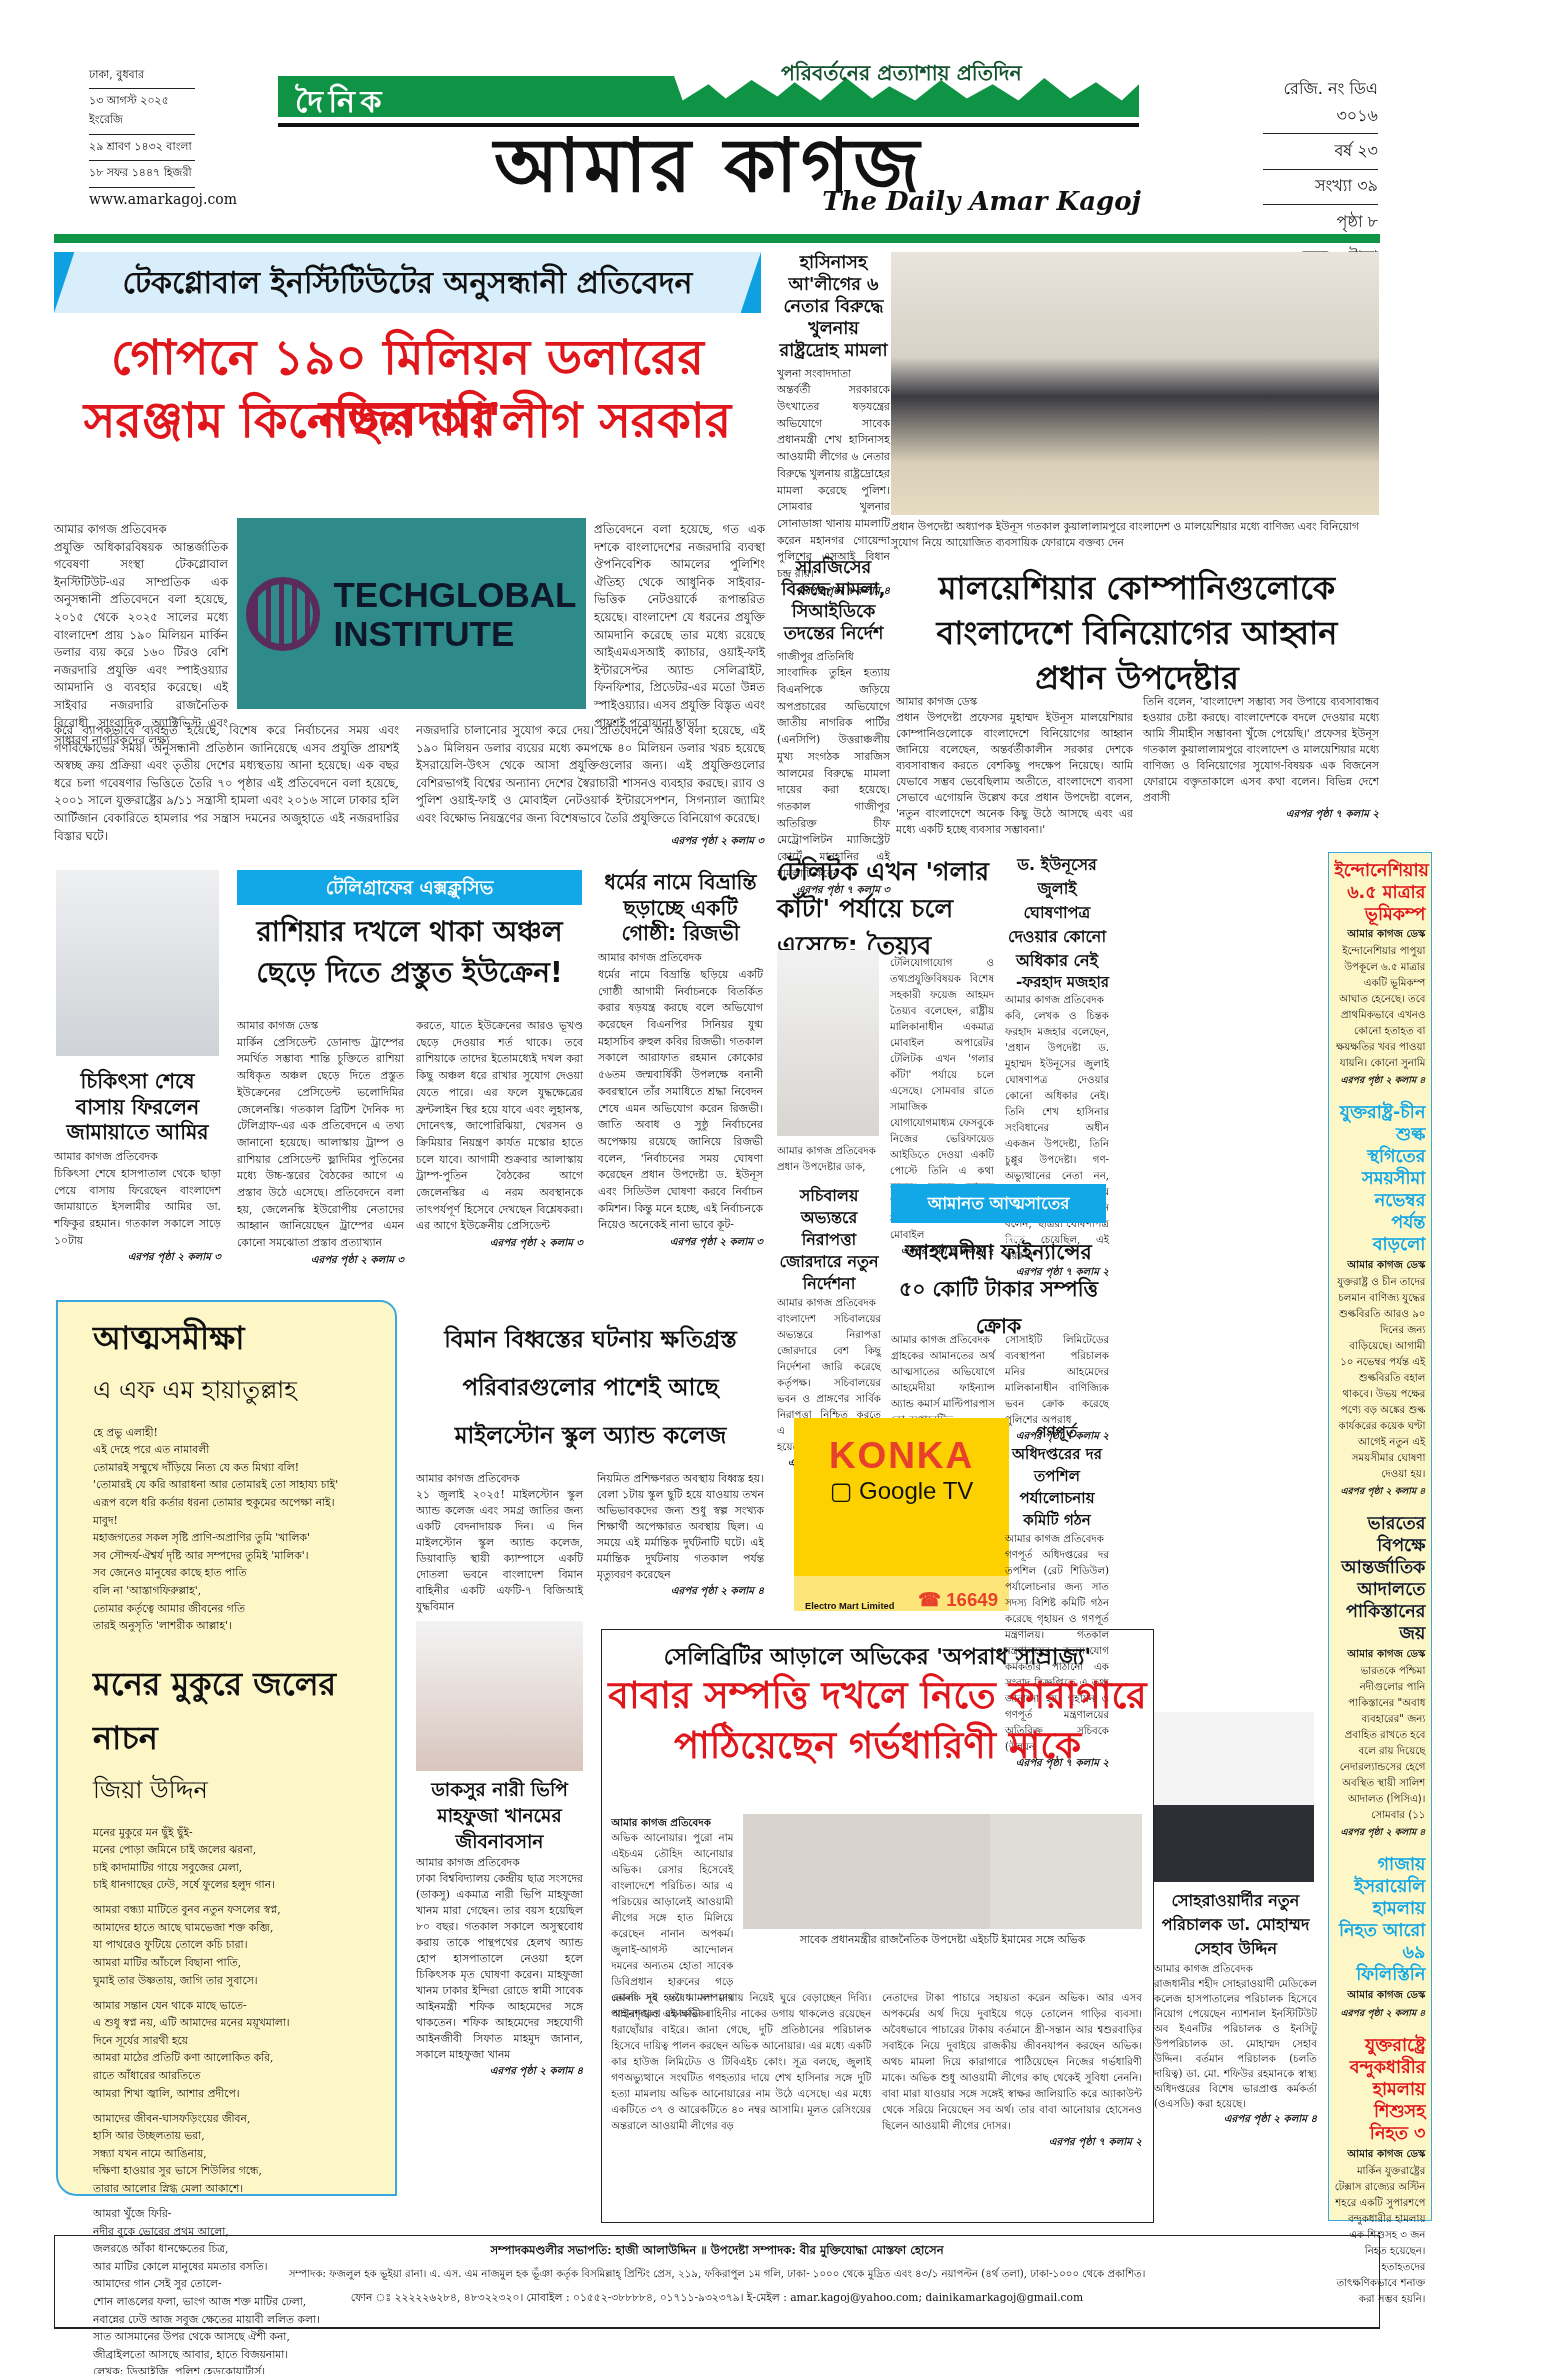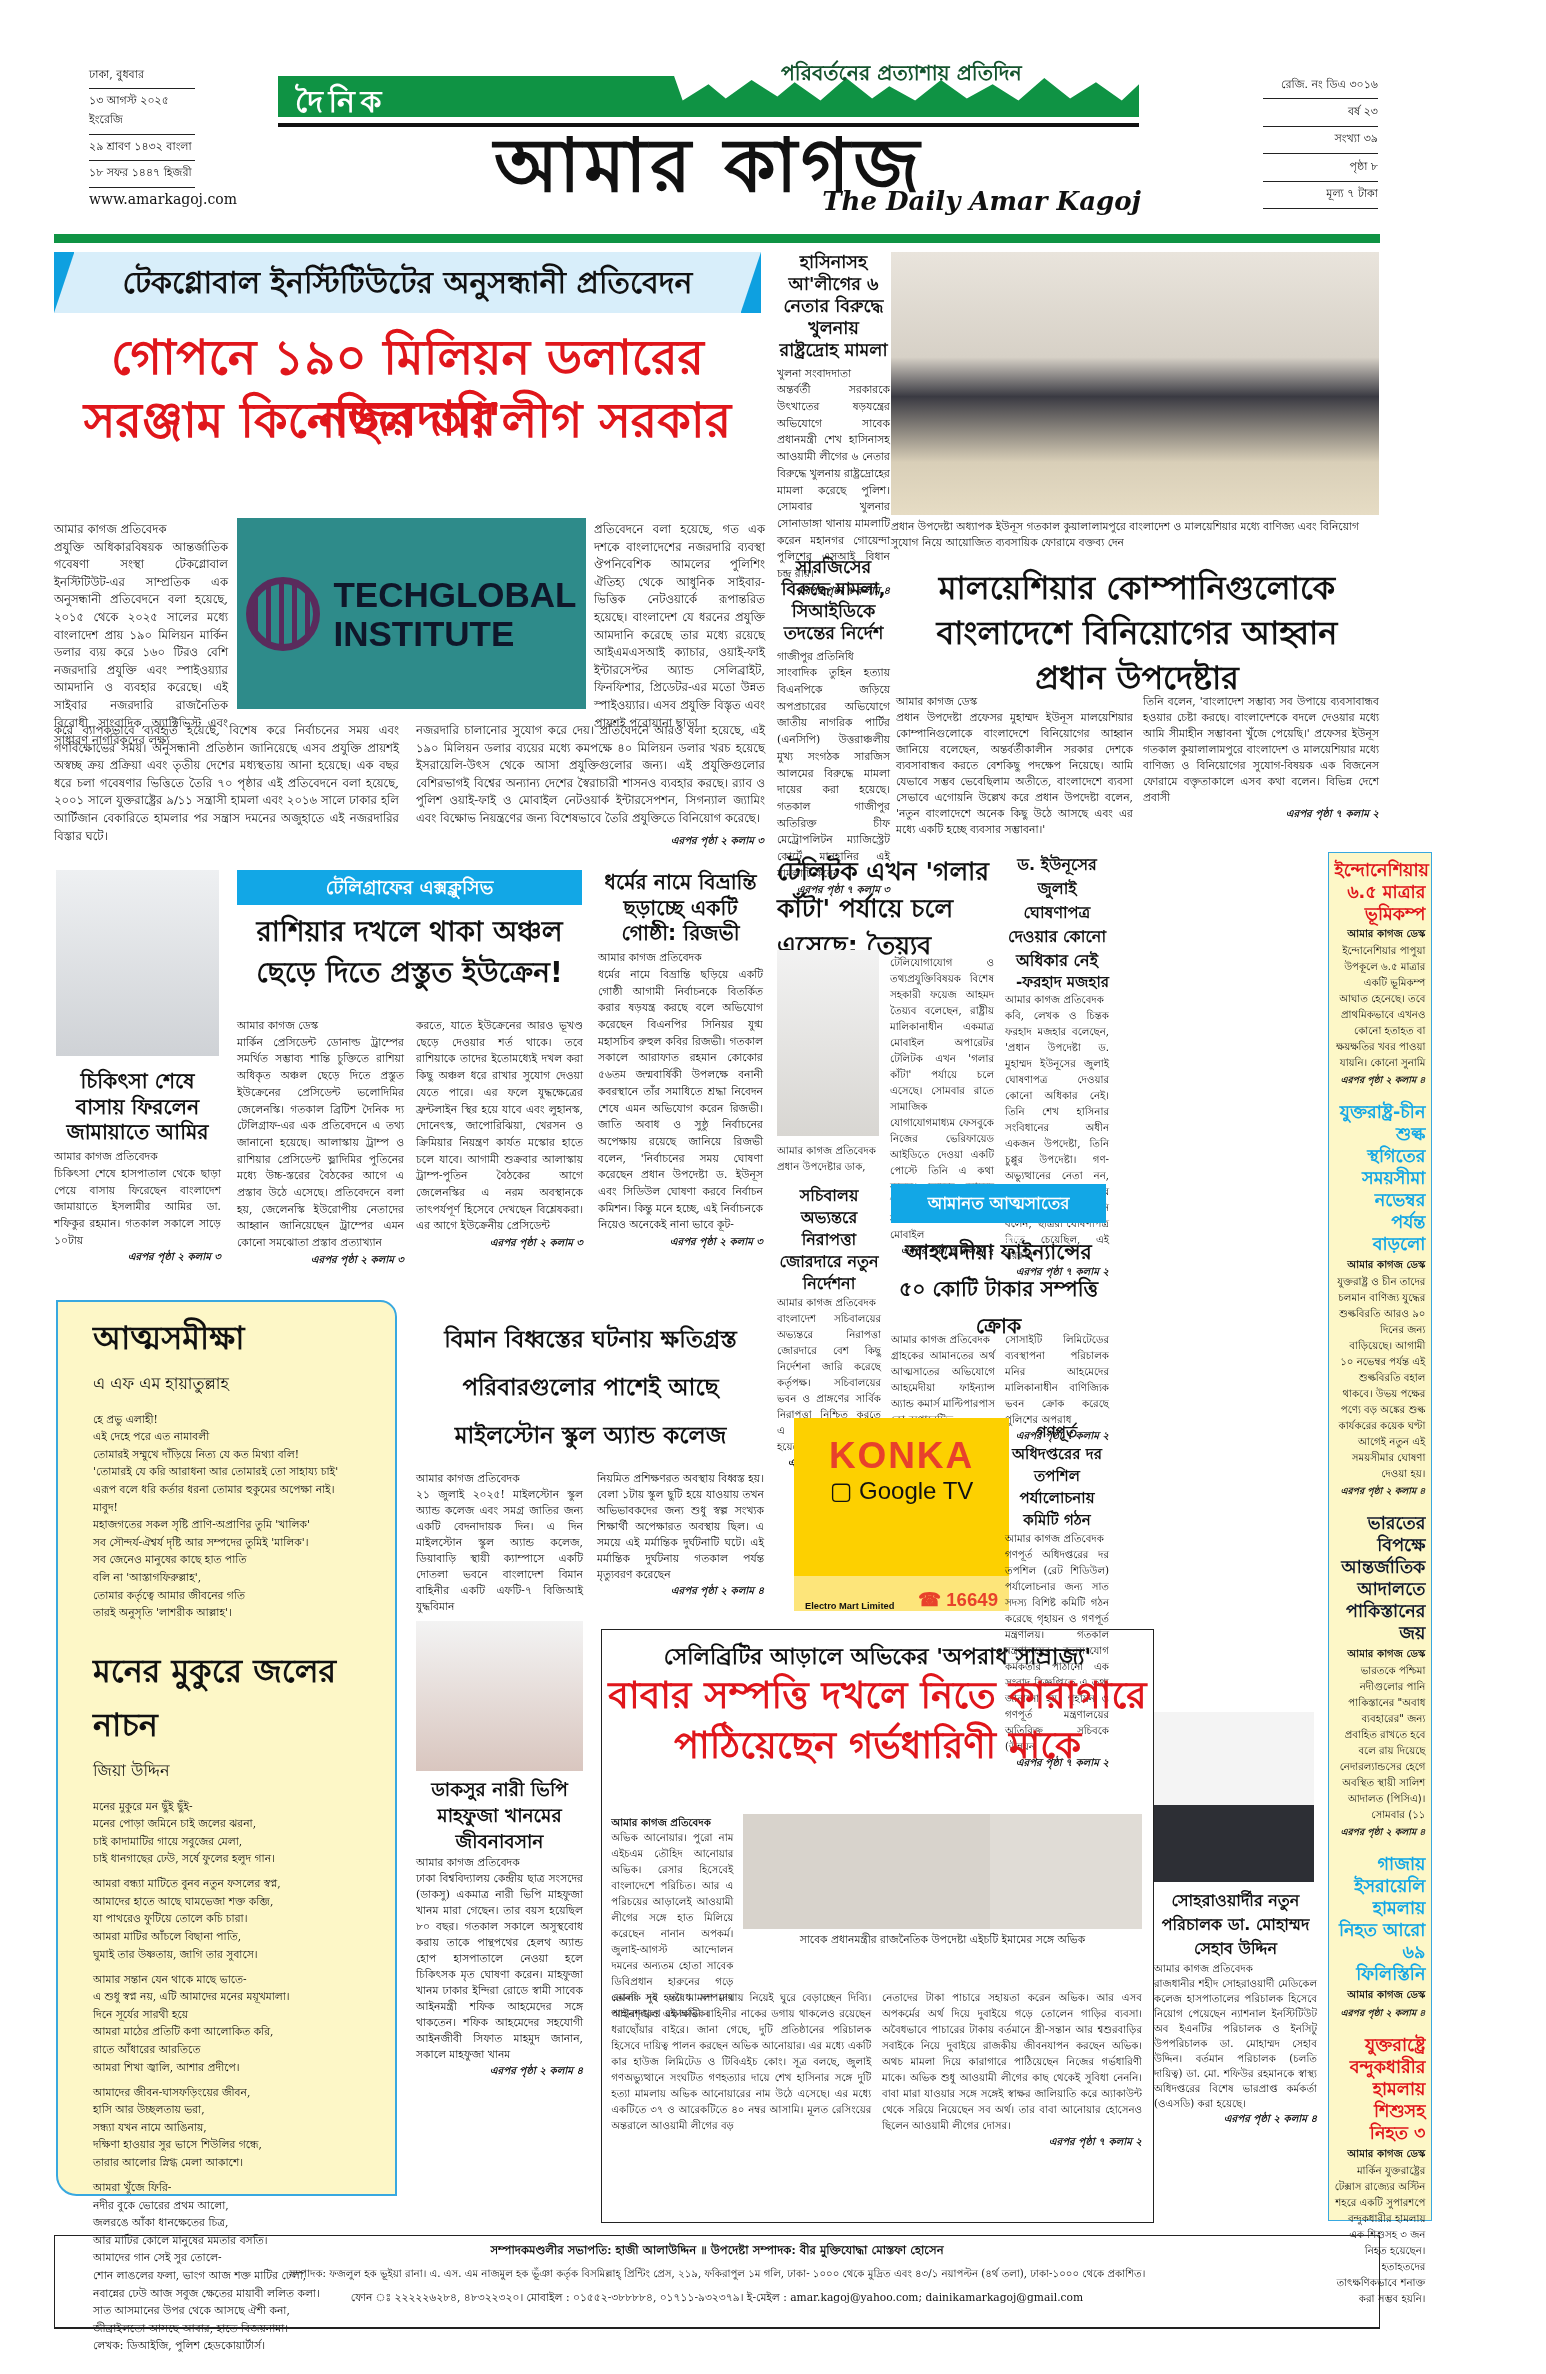--- a/index.html
+++ b/index.html
@@ -1,21 +1,21 @@
 <!DOCTYPE html>
 <html style="font-size:15px"><head>
 <meta charset="utf-8">
 <style>
 *{box-sizing:border-box;margin:0;padding:0}
 body{width:1546px;height:2375px;background:#fff;font-family:"DejaVu Sans",sans-serif;color:#111;position:relative;overflow:hidden}
 .abs{position:absolute}
 .meta-l{left:89px;top:63px;width:106px;font-size:11px;font-family:"DejaVu Serif",serif}
 .meta-l div{border-bottom:1.9px solid #222;padding:2.8px 0 3.7px}
 .meta-l div:last-child{border-bottom:none;font-size:14px}
-.meta-r{left:1263px;top:72px;width:115px;font-size:11px;text-align:right;font-family:"DejaVu Serif",serif}
+.meta-r{left:1263px;top:72px;width:115px;font-size:16px;text-align:right;font-family:"DejaVu Serif",serif}
 .meta-r div{border-bottom:1.9px solid #222;padding:3.7px 0}
 .tagline{left:781px;top:58px;width:352px;color:#14532d;font-weight:bold;font-size:20.4px;text-align:left}
 .mast-green{left:278px;top:76px;width:861px;height:41px;background:#0f9344;clip-path:polygon(0 0,46% 0,47% 60%,50% 20%,52% 55%,55% 10%,58% 50%,60% 15%,63% 60%,66% 5%,69% 55%,71% 25%,74% 60%,77% 10%,80% 55%,83% 20%,86% 60%,89% 5%,92% 55%,95% 15%,98% 60%,100% 20%,100% 100%,0 100%)}
 .mast-dainik{left:295px;top:78px;color:#fff;font-size:30px;font-weight:bold;letter-spacing:5.6px}
 .mast-bar{left:278px;top:123px;width:861px;height:3.7px;background:#111}
 .mast-title{left:278px;top:128px;width:861px;font-size:74px;font-weight:900;line-height:74px;letter-spacing:3.7px;color:#111;text-align:center}
 .mast-en{left:807px;top:186px;width:334px;font-size:26px;font-weight:bold;font-family:"DejaVu Serif",serif;text-align:right;font-style:italic}
 .greenbar{left:54px;top:234px;width:1326px;height:9.3px;background:#0f9344}
 .kicker-main{left:54px;top:252px;width:707px;height:61px;background:#d8eefa;font-size:30px;font-weight:bold;text-align:center;line-height:61px}
 .kicker-main:before,.kicker-main:after{content:"";position:absolute;top:0;width:20.4px;height:61px;background:#0ea0e0}
@@ -29,21 +29,21 @@
 .tg-globe{width:74px;height:74px;border-radius:50%;border:7.4px solid #5a2b5c;background:repeating-linear-gradient(90deg,#5a2b5c 0 4.6px,transparent 4.6px 13px)}
 .tg-text{font-size:35px;font-weight:900;line-height:39px;font-family:"Liberation Sans",sans-serif}
 .blue-kicker{background:#12a7e6;color:#fff;font-weight:bold;text-align:center}
 .sidebox{left:1328px;top:852px;width:104px;height:1369px;background:#fdf7c7;border:1.9px solid #38a8e0}
 .sb-hl{font-weight:900;text-align:right;font-size:17.6px;line-height:22px;padding:5.6px 5.6px 1.9px}
 .sb-src{font-weight:bold;text-align:right;font-size:10.2px;padding:0 5.6px}
 .sb-body{font-size:10.2px;line-height:16px;text-align:right;padding:0 5.6px}
 .sb-cont{font-size:9.3px;font-style:italic;font-weight:bold;text-align:right;padding:1.9px 5.6px 7.4px}
 .poem-box{left:56px;top:1300px;width:341px;height:896px;background:#fdf7c7;border:2.8px solid #38a8e0;border-radius:0 16.7px 0 20.4px}
 .poem-title{font-size:32px;font-weight:bold;padding:11px 0 0 35px}
-.poem-author{font-size:16px;padding:3.7px 0 13px 35px}
+.poem-author{font-size:24px;padding:3.7px 0 13px 35px}
 .poem-line{font-size:10.7px;line-height:17.6px;padding-left:35px;font-family:"DejaVu Serif",serif}
 .stanza{margin-bottom:7.4px}
 .konka{left:794px;top:1418px;width:339px;height:193px;background:#fdd000}
 .konka-brand{font-size:56px;font-weight:900;color:#e8412b;text-align:center;font-family:"Liberation Sans",sans-serif;margin-top:16.7px;letter-spacing:1.9px}
 .konka-gtv{font-size:35px;color:#111;text-align:center;font-family:"Liberation Sans",sans-serif}
 .konka-foot{position:absolute;left:0;bottom:0;width:100%;height:35px;background:#fde57a;display:flex;justify-content:space-between;align-items:flex-end;padding:0 11px;font-size:9.3px;font-weight:bold;font-family:"Liberation Sans",sans-serif}
 .konka-phone{color:#e8412b;font-size:18.6px;font-weight:bold}
 .abhik-box{left:601px;top:1629px;width:553px;height:594px;border:1.9px solid #222}
 .footer{left:54px;top:2235px;width:1326px;height:94px;border:1.9px solid #222;border-bottom:2.8px solid #222;text-align:center}
 .footer div{font-size:11.6px;padding-top:5.6px;font-family:"DejaVu Serif",serif}

